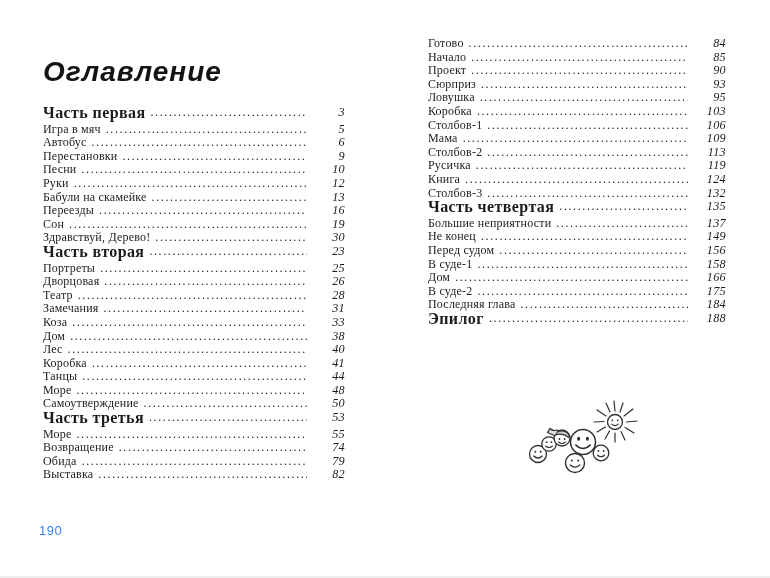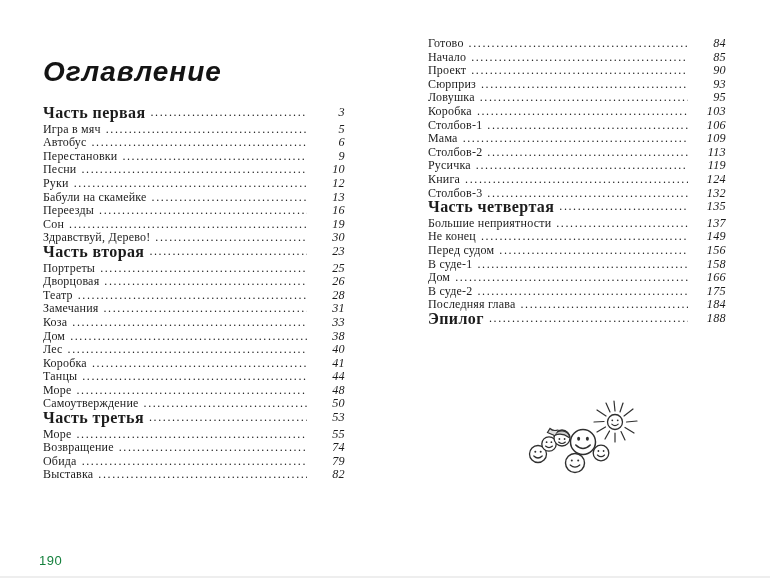--- a/index.html
+++ b/index.html
@@ -75,24 +75,24 @@
   .toc-page {
     flex: 0 0 38px;
     text-align: right;
     font-size: 12.2px;
     letter-spacing: 0.3px;
     font-style: italic;
   }
   .folio {
     position: absolute;
     left: 39px;
-    top: 553px;
+    top: 523px;
     font-family: "Liberation Sans", sans-serif;
     font-size: 13px;
-    color: #15803d;
+    color: #3b82f6;
     letter-spacing: 0.5px;
   }
   .doodle {
     position: absolute;
     left: 523px;
     top: 398px;
     width: 160px;
     height: 88px;
   }
   .bottom-edge {

